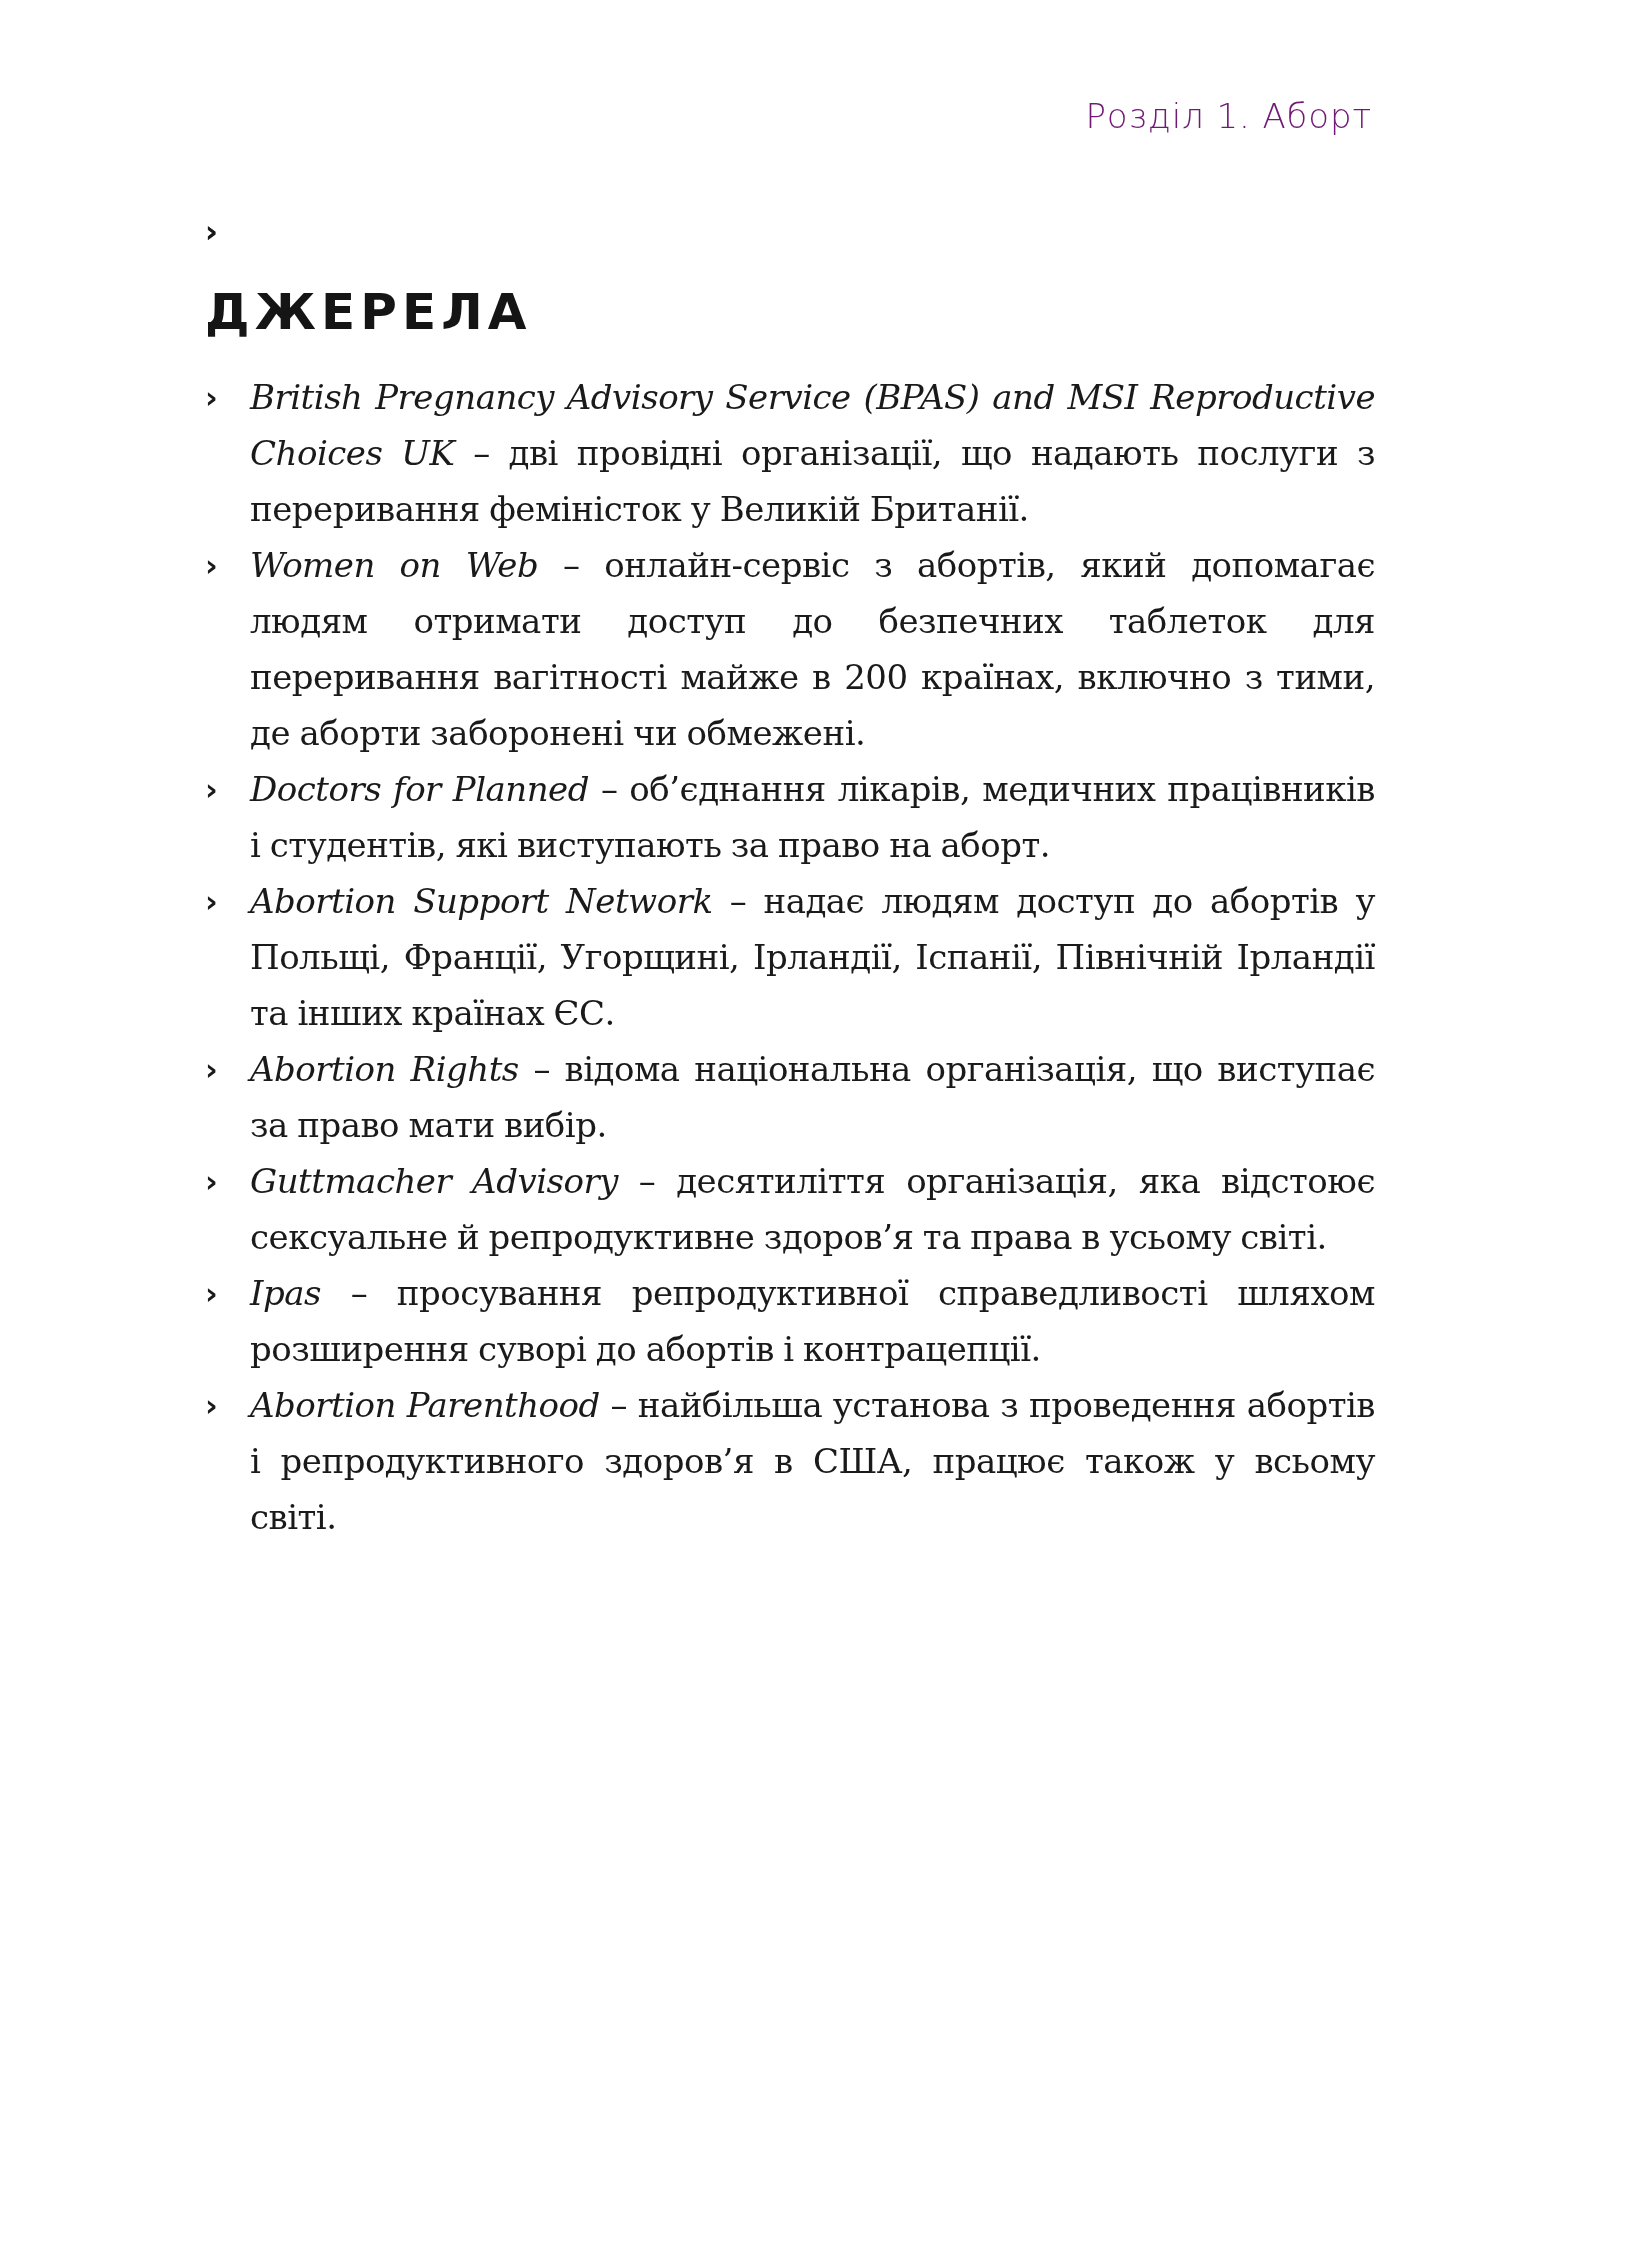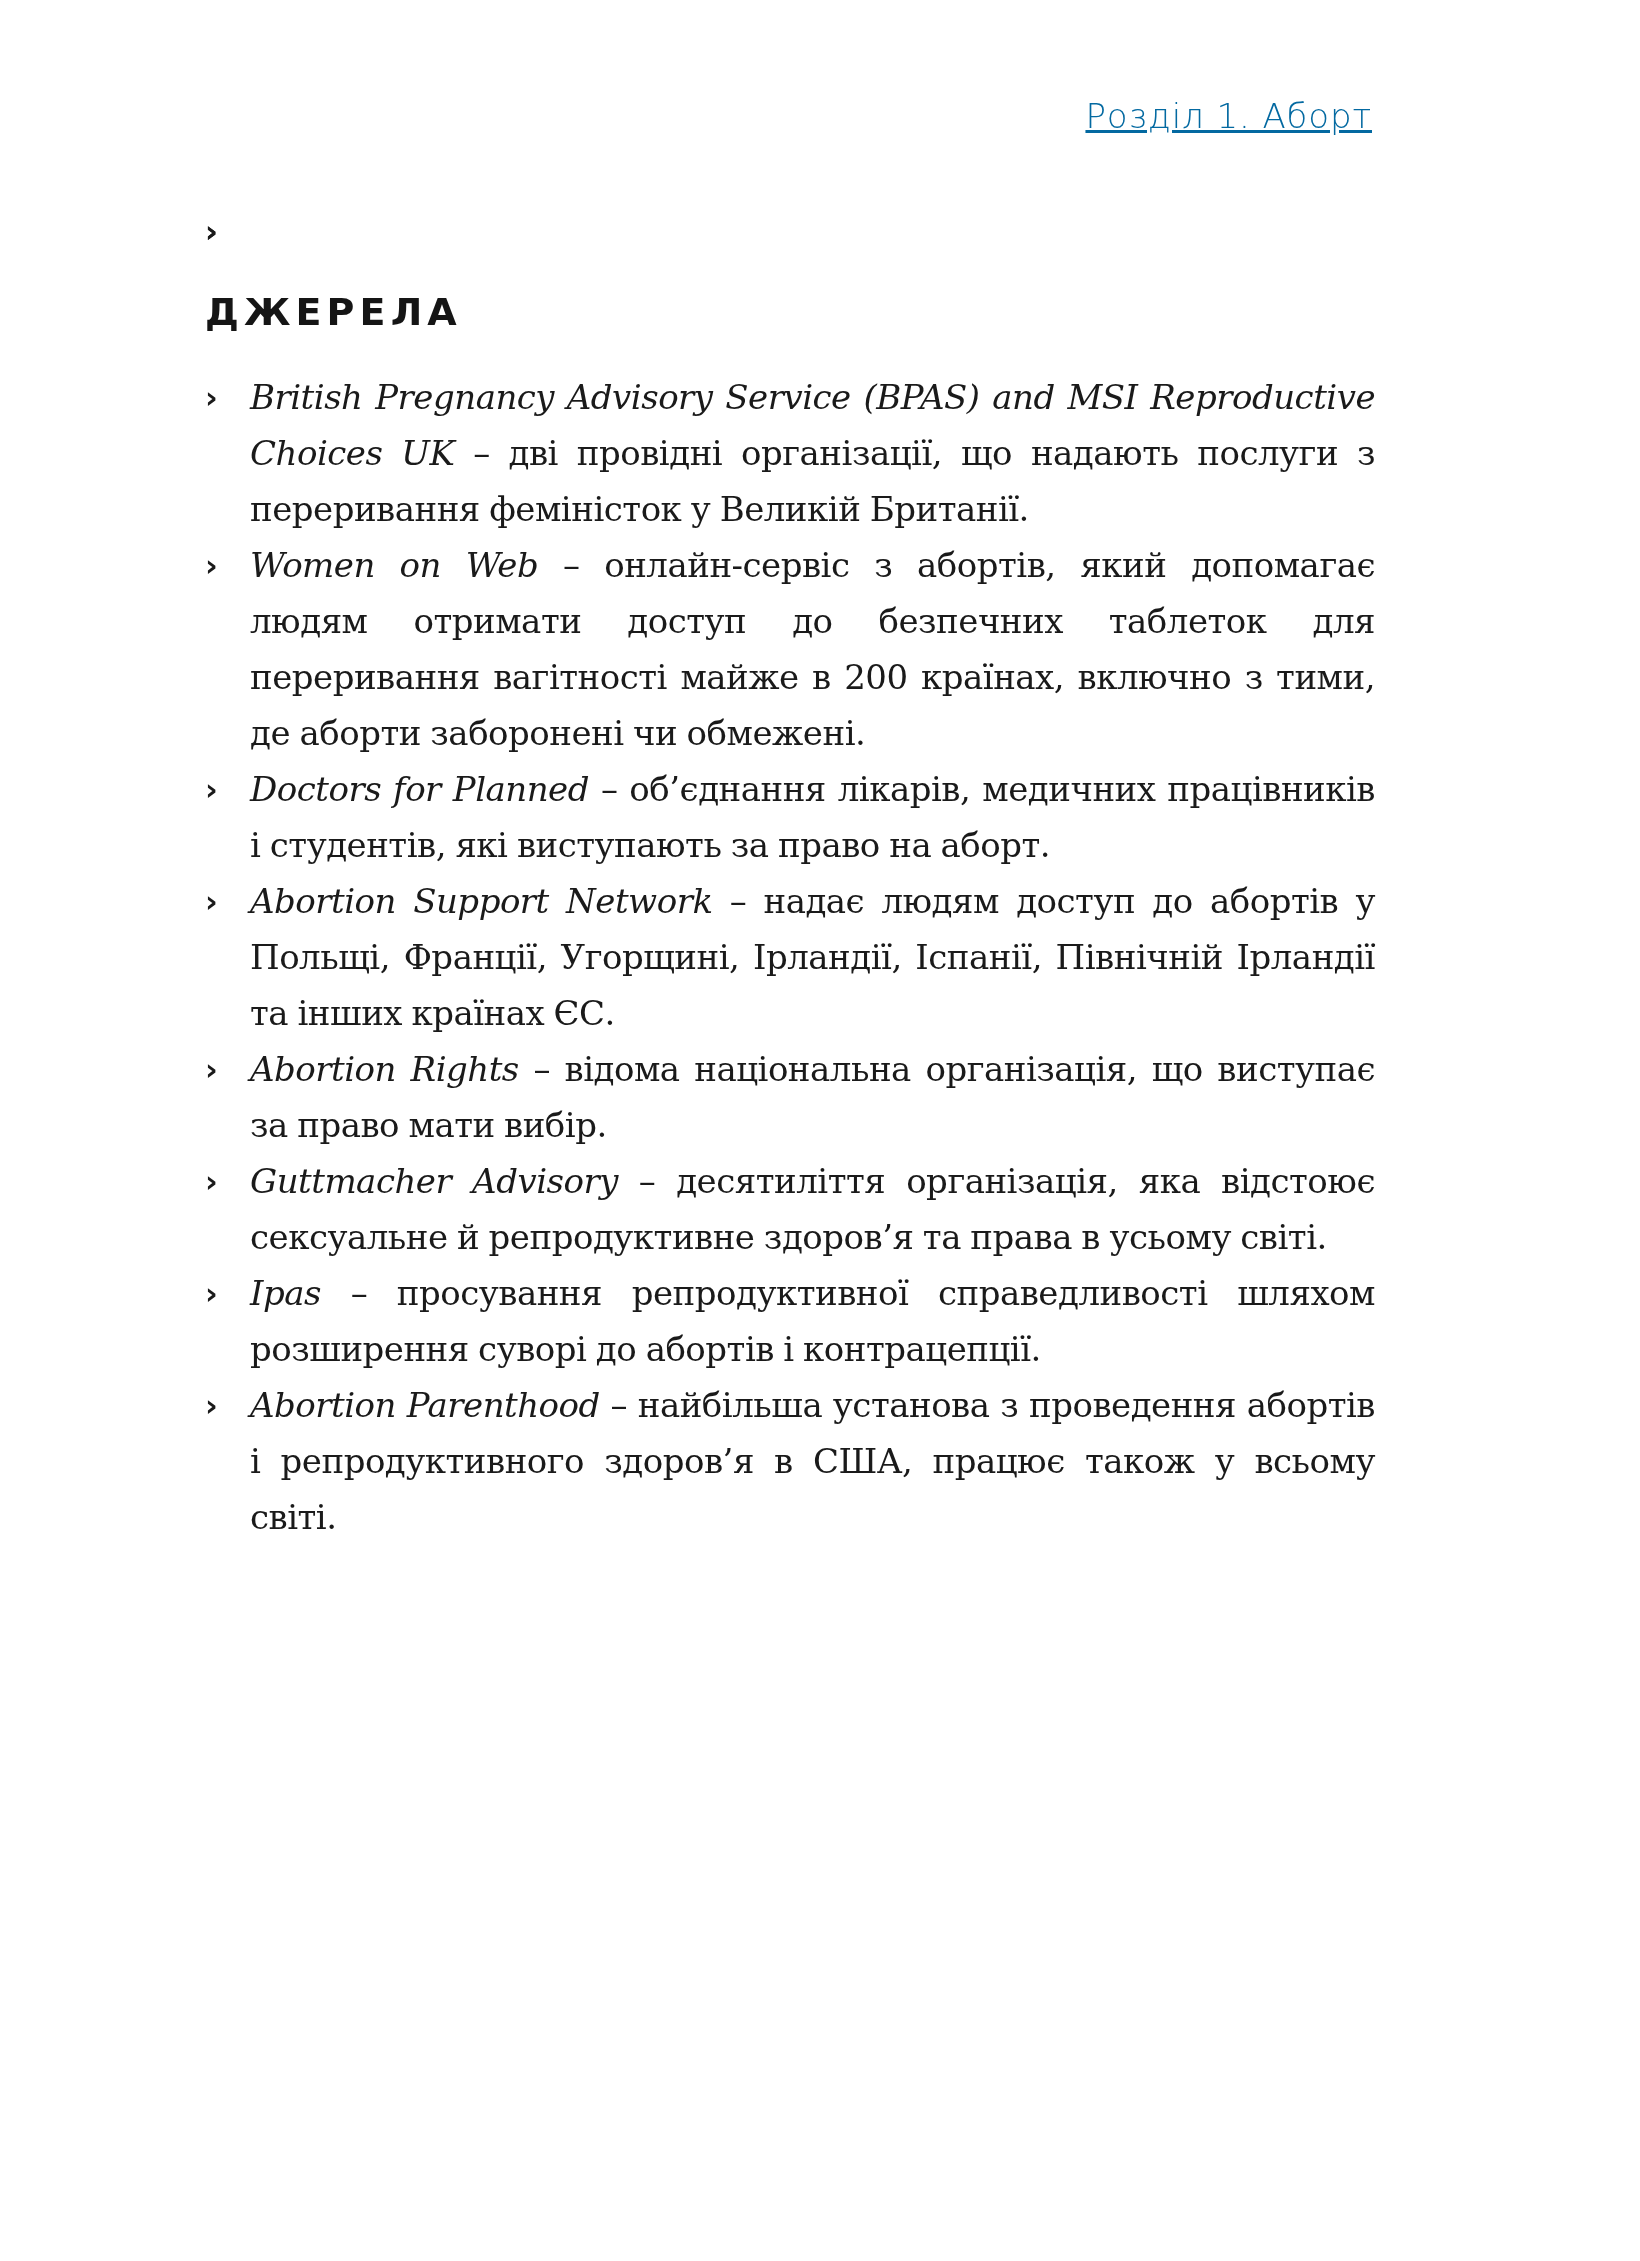--- a/index.html
+++ b/index.html
@@ -4,39 +4,39 @@
 <style>
   html, body { margin: 0; padding: 0; background: #ffffff; }
   body {
     width: 1640px; height: 2261px; position: relative; overflow: hidden;
     font-family: "DejaVu Serif", "Liberation Serif", serif;
     color: #1a1a1a;
   }
   .running-head {
     position: absolute; top: 96px; right: 268px;
     font-family: "DejaVu Sans", "Liberation Sans", sans-serif;
-    font-size: 34px; color: #0369a1; letter-spacing: 0.9px; font-weight: 300; text-decoration: underline;
+    font-size: 34px; color: #701a75; letter-spacing: 0.9px; font-weight: 300;
   }
   .content { position: absolute; left: 205px; top: 203px; width: 1170px; }
   ul.bullets { list-style: none; margin: 0; padding: 0; }
   ul.bullets li {
     position: relative; padding-left: 45px;
     font-size: 34px; line-height: 56px; text-align: justify;
     letter-spacing: -0.5px; word-spacing: -0.9px;
   }
   .bullet-mark {
     position: absolute; left: 0; top: 0;
     font-family: "DejaVu Sans", "Liberation Sans", sans-serif;
     font-weight: bold; font-size: 31px; color: #1a1a1a;
   }
   .org { font-style: italic; }
   h2.section-title {
     margin: 79px 0 27px 0;
     font-family: "DejaVu Sans", "Liberation Sans", sans-serif;
-    font-weight: bold; font-size: 38px; letter-spacing: 5.1px; color: #151515;
+    font-weight: bold; font-size: 50px; letter-spacing: 5.1px; color: #151515;
     line-height: 60px;
   }
 </style>
 </head>
 <body>
 
 <div class="running-head">Розділ 1. Аборт</div>
 
 <div class="content">
   <ul class="bullets">

